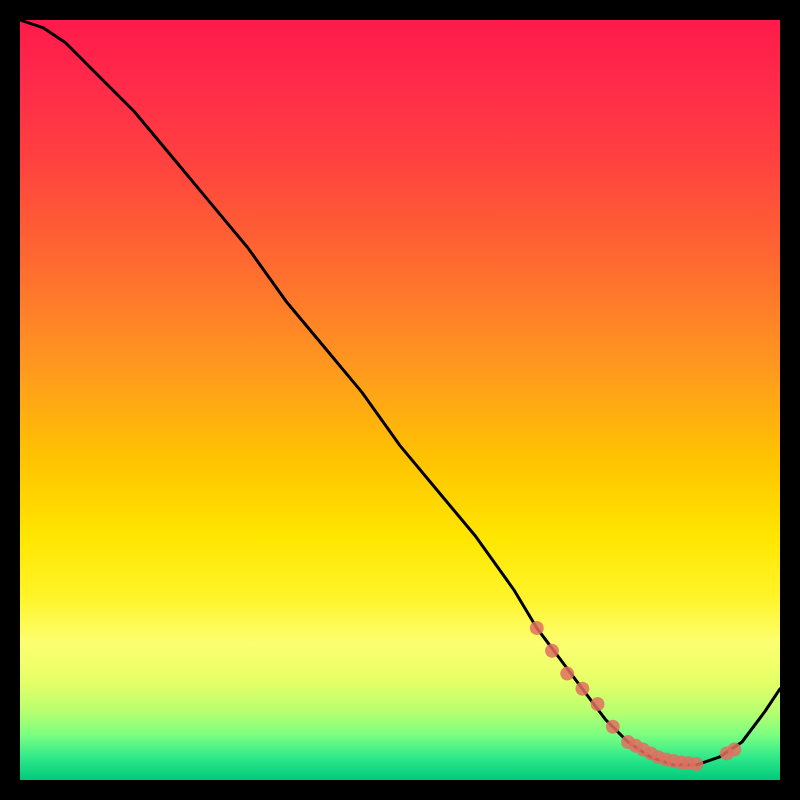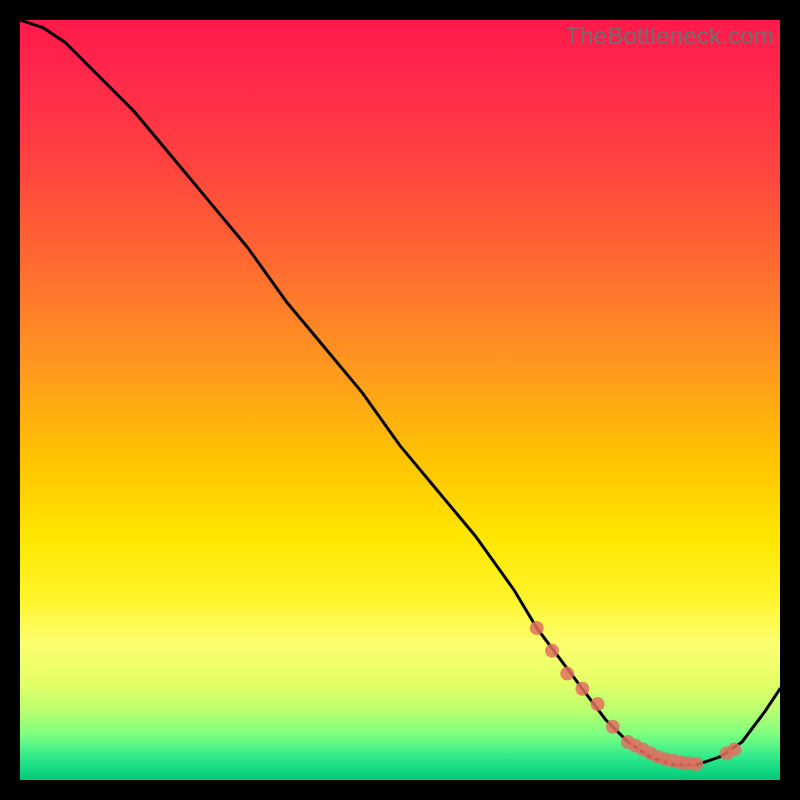--- a/index.html
+++ b/index.html
@@ -57,21 +57,20 @@
     inset: 0;
     width: 100%;
     height: 100%;
   }
 </style>
 </head>
 <body>
 
 <div class="frame">
   <div class="plot">
-    <div class="watermark">TheBottleneck.com</div>
     <svg class="curve" viewBox="0 0 760 760" preserveAspectRatio="none">
       <g>
         <path id="curve-path" fill="none" stroke="#000000" stroke-width="3" stroke-linejoin="round" stroke-linecap="round" d="M0.0 0.0 L22.8 7.6 L45.6 22.8 L76.0 53.2 L114.0 91.2 L152.0 136.8 L190.0 182.4 L228.0 228.0 L266.0 281.2 L304.0 326.8 L342.0 372.4 L380.0 425.6 L418.0 471.2 L456.0 516.8 L494.0 570.0 L516.8 608.0 L539.6 638.4 L562.4 668.8 L585.2 699.2 L608.0 722.0 L630.8 737.2 L653.6 744.8 L676.4 744.8 L699.2 737.2 L722.0 722.0 L744.8 691.6 L760.0 668.8"></path>
       </g>
       <g id="markers-group">
           <circle cx="516.8" cy="608.0" r="7" fill="#e07060" fill-opacity="0.85"></circle>
           <circle cx="532.0" cy="630.8" r="7" fill="#e07060" fill-opacity="0.85"></circle>
           <circle cx="547.2" cy="653.6" r="7" fill="#e07060" fill-opacity="0.85"></circle>
           <circle cx="562.4" cy="668.8" r="7" fill="#e07060" fill-opacity="0.85"></circle>
           <circle cx="577.6" cy="684.0" r="7" fill="#e07060" fill-opacity="0.85"></circle>

